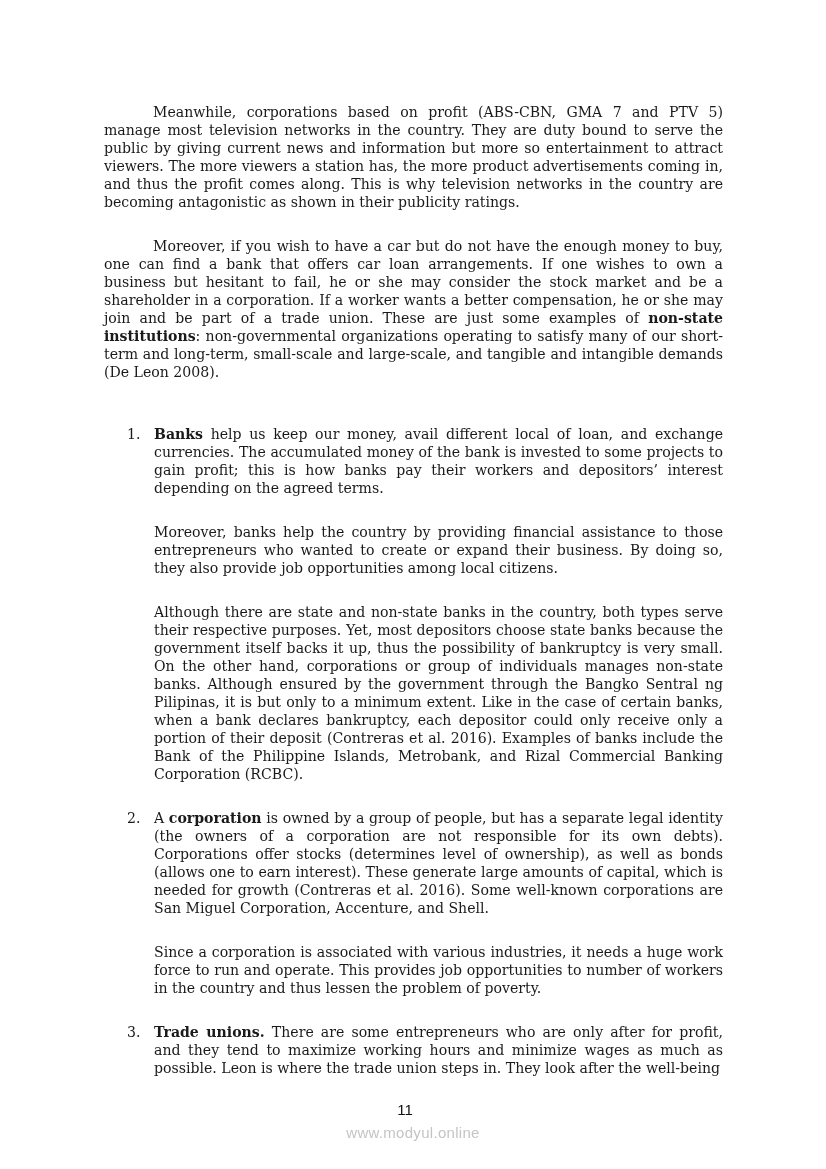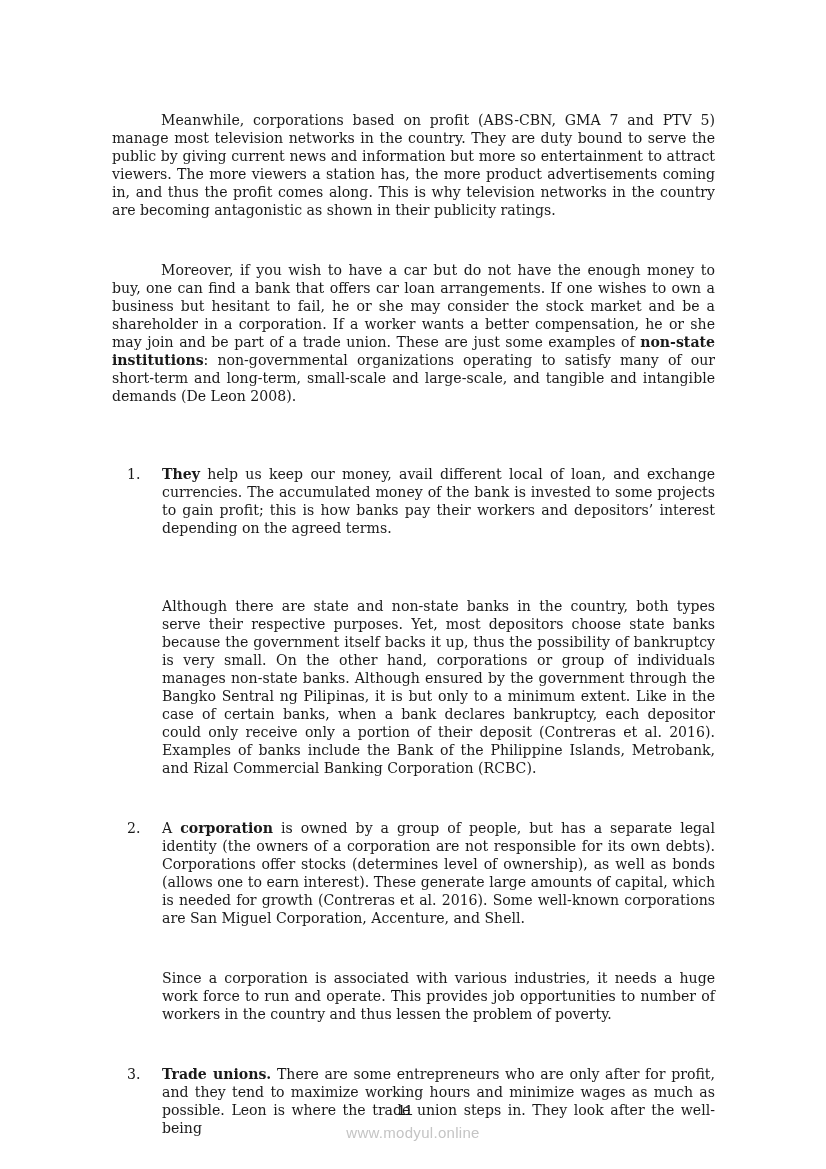--- a/index.html
+++ b/index.html
@@ -2,21 +2,21 @@
 <html><head>
   <meta charset="utf-8">
   <style>
     html, body { margin: 0; padding: 0; background: #ffffff; }
     body { width: 826px; height: 1169px; position: relative; overflow: hidden; }
     .page {
       position: absolute; left: 100px; top: 99px; width: 627px;
       font-family: "DejaVu Serif", "Liberation Serif", serif;
       font-size: 14.1px; line-height: 18px; color: #1a1a1a;
     }
-    p { margin: 12px; text-align: justify; }
+    p { margin: 4px; text-align: justify; }
     .indent { text-indent: 49px; }
     .gap { height: 18px; }
     .list-item { position: relative; padding-left: 50px; }
     .num { position: absolute; left: 27px; top: 0; }
     .sub { padding-left: 50px; }
     .bi { font-weight: bold; }
     .footer-num {
       position: absolute; left: 0; width: 810px; top: 1101px; text-align: center;
       font-family: "Liberation Sans", sans-serif; font-size: 15px; color: #111;
     }
@@ -32,23 +32,24 @@
   <p class="indent">Meanwhile, corporations based on profit (ABS-CBN, GMA 7 and PTV 5) manage most television networks in the country. They are duty bound to serve the public by giving current news and information but more so entertainment to attract viewers. The more viewers a station has, the more product advertisements coming in, and thus the profit comes along. This is why television networks in the country are becoming antagonistic as shown in their publicity ratings.</p>
   <div class="gap"></div>
 
   <p class="indent"><span>Moreover, if you wish to have a car but do not have the enough money to buy, one can find a bank that offers car loan arrangements. If one wishes to own a business but hesitant to fail, he or she may consider the stock market and be a shareholder in a corporation. If a worker wants a better compensation, he or she may join and be part of a trade union. These are just some examples of </span><span class="bi">non-state institutions</span><span>: non-governmental organizations operating to satisfy many of our short-term and long-term, small-scale and large-scale, and tangible and intangible demands (De Leon 2008).</span></p>
   <div class="gap"></div>
 
   <div class="gap"></div>
 
   <div class="list-item">
     <span class="num">1.</span>
-    <p><span class="bi">They</span><span> help us keep our money, avail different local of loan, and exchange currencies. The accumulated money of the bank is invested to some projects to gain profit; this is how banks pay their workers and depositors’ interest depending on the agreed terms.</span></p>
+    <p><span class="bi">Banks</span><span> help us keep our money, avail different local of loan, and exchange currencies. The accumulated money of the bank is invested to some projects to gain profit; this is how banks pay their workers and depositors’ interest depending on the agreed terms.</span></p>
   </div>
   <div class="gap"></div>
+  <p class="sub">Moreover, banks help the country by providing financial assistance to those entrepreneurs who wanted to create or expand their business. By doing so, they also provide job opportunities among local citizens.</p>
   <div class="gap"></div>
   <p class="sub">Although there are state and non-state banks in the country, both types serve their respective purposes. Yet, most depositors choose state banks because the government itself backs it up, thus the possibility of bankruptcy is very small. On the other hand, corporations or group of individuals manages non-state banks. Although ensured by the government through the Bangko Sentral ng Pilipinas, it is but only to a minimum extent. Like in the case of certain banks, when a bank declares bankruptcy, each depositor could only receive only a portion of their deposit (Contreras et al. 2016). Examples of banks include the Bank of the Philippine Islands, Metrobank, and Rizal Commercial Banking Corporation (RCBC).</p>
   <div class="gap"></div>
 
   <div class="list-item">
     <span class="num">2.</span>
     <p><span>A </span><span class="bi">corporation</span><span> is owned by a group of people, but has a separate legal identity (the owners of a corporation are not responsible for its own debts). Corporations offer stocks (determines level of ownership), as well as bonds (allows one to earn interest). These generate large amounts of capital, which is needed for growth (Contreras et al. 2016). Some well-known corporations are San Miguel Corporation, Accenture, and Shell.</span></p>
   </div>
   <div class="gap"></div>
   <p class="sub">Since a corporation is associated with various industries, it needs a huge work force to run and operate. This provides job opportunities to number of workers in the country and thus lessen the problem of poverty.</p>

